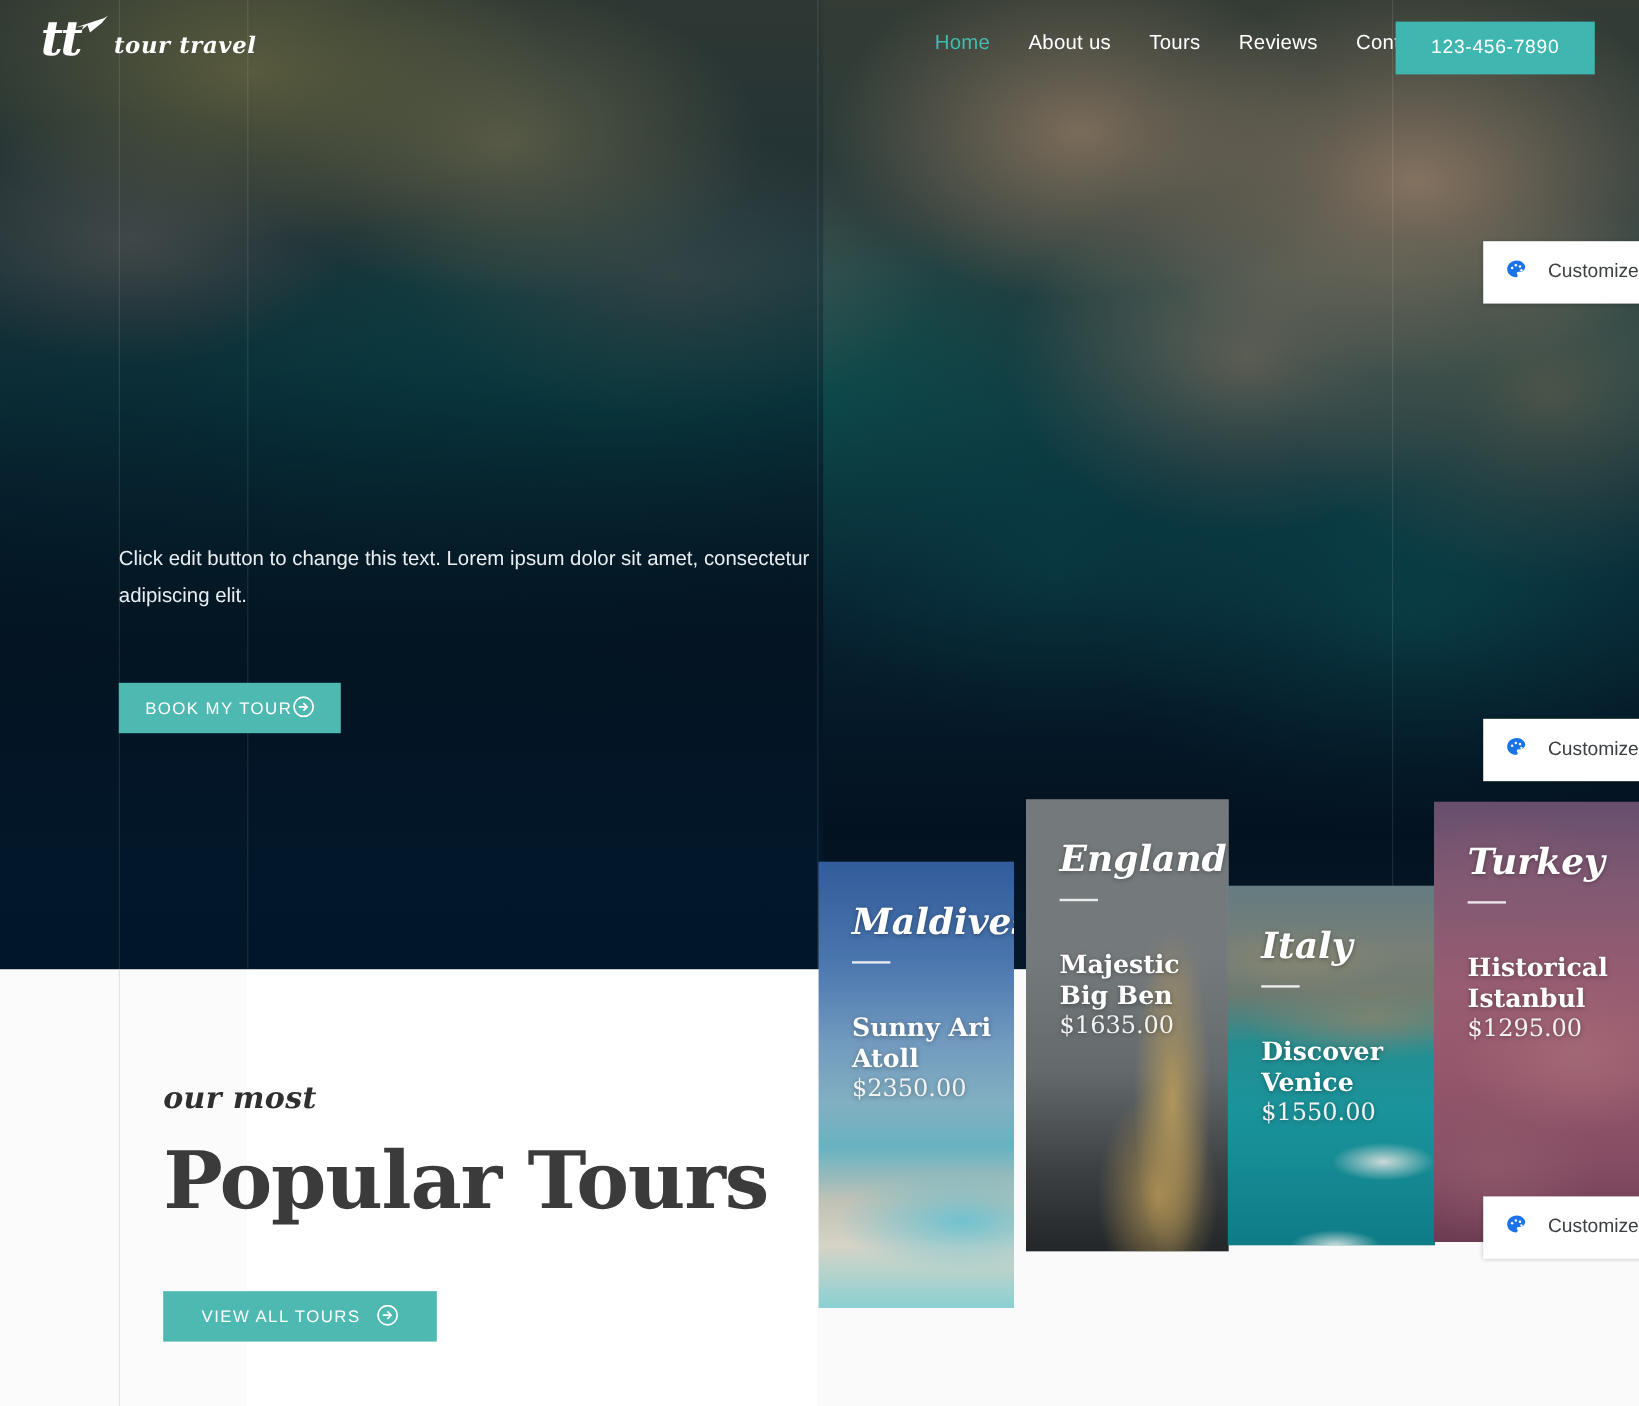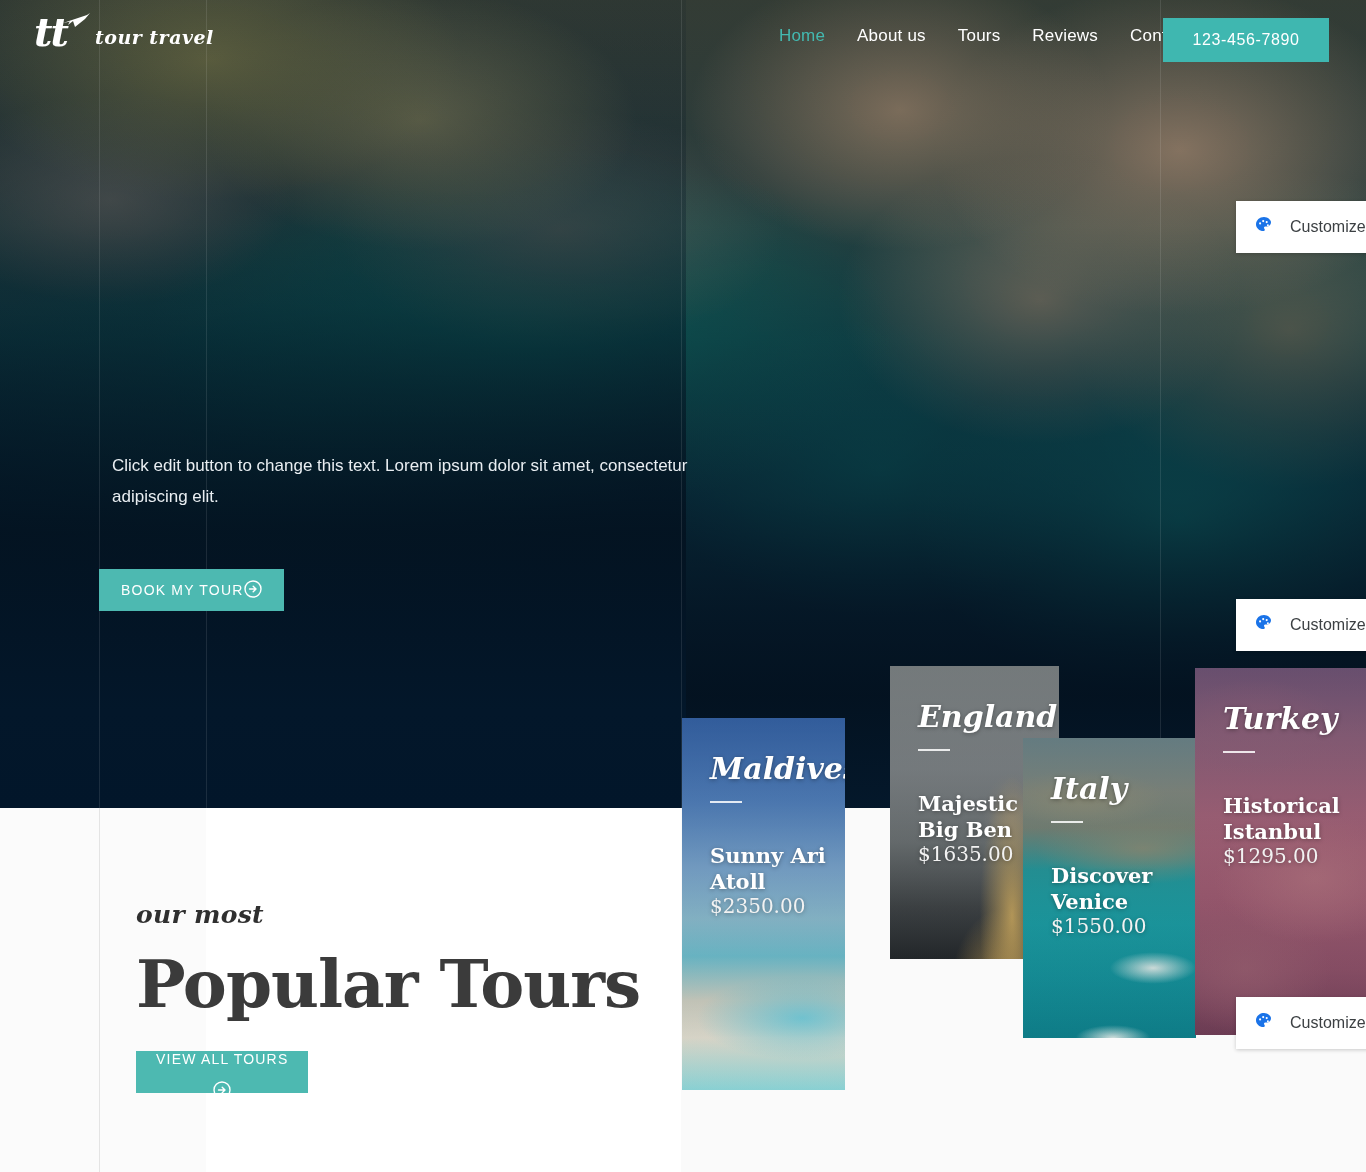--- a/index.html
+++ b/index.html
@@ -85,21 +85,21 @@
   }
 
   
   .hero-title {
     position:absolute; left:99px; top:214px; width:820px;
     font-family:"DejaVu Serif", serif; font-weight:700;
     font-size:95px; line-height:1.15; color:#ffffff;
     letter-spacing:-1px; z-index:10;
   }
   .hero-sub {
-    position:absolute; left:112px; top:450px; width:600px;
+    position:absolute; left:99px; top:450px; width:600px;
     color:#e9eef2; font-size:17px; line-height:1.85; z-index:10;
   }
   .btn-primary {
     position:absolute; left:99px; top:569px;
     height:42px; padding:0 22px; background:#4db9b1;
     display:inline-flex; align-items:center; gap:0;
     color:#ffffff; font-size:14px; letter-spacing:1.2px; font-weight:400;
     cursor:pointer; z-index:10;
   }
   .btn-primary svg, .btn-tours svg { flex:none; }
@@ -127,25 +127,25 @@
     position:absolute; left:136px; top:900px;
     font-family:"DejaVu Serif", serif; font-style:italic; font-weight:700;
     font-size:25px; color:#2f2f2f; letter-spacing:.3px; z-index:6;
   }
   .section-title {
     position:absolute; left:136px; top:950px;
     font-family:"DejaVu Serif", serif; font-weight:700;
     font-size:66px; line-height:1.05; color:#3b3b3b; letter-spacing:-1px; z-index:6;
   }
   .btn-tours {
-    position:absolute; left:136px; top:1051px;
-    height:42px; padding:0 20px; background:#4db9b1;
+    position:absolute; left:136px; top:1076px;
+    height:42px; padding:0 32px; background:#4db9b1;
     display:inline-flex; align-items:center; gap:14px;
     color:#ffffff; font-size:14px; letter-spacing:1.2px;
-    cursor:pointer; z-index:6;flex-direction:column;
+    cursor:pointer; z-index:6;
   }
 
   
   .card {
     position:absolute; overflow:hidden; cursor:pointer; z-index:8;
   }
   .card .photo { position:absolute; inset:0; }
   .card .tint { position:absolute; inset:0; }
   .card .body { position:absolute; left:28px; top:34px; right:14px; z-index:3; }
   .card .country {
@@ -172,21 +172,21 @@
   
   #card-maldives { left:682px; top:718px; width:163px; height:372px; }
   #card-maldives .photo {
     background:
       radial-gradient(ellipse 150px 60px at 120px 300px, rgba(110,214,226,.85), rgba(110,214,226,0) 70%),
       linear-gradient(180deg,#4e7fc2 0%, #6e9ed6 22%, #9dc6e4 40%, #a9d9df 54%, #7fd3d8 64%, #e2dcc4 76%, #efe7d2 86%, #8fd8d8 100%);
   }
   #card-maldives .tint { background:linear-gradient(180deg, rgba(22,58,116,.50), rgba(20,60,110,.26) 55%, rgba(20,60,110,.05)); }
 
   
-  #card-england { left:890px; top:666px; width:169px; height:293px; }
+  #card-england { left:855px; top:666px; width:169px; height:377px; }
   #card-england .photo {
     background:
       linear-gradient(90deg, rgba(0,0,0,0) 48%, rgba(196,160,86,.0) 48%),
       radial-gradient(ellipse 46px 200px at 122px 250px, rgba(214,176,96,.95), rgba(214,176,96,0) 70%),
       radial-gradient(ellipse 70px 120px at 110px 330px, rgba(198,162,88,.9), rgba(198,162,88,0) 72%),
       radial-gradient(ellipse 40px 60px at 122px 150px, rgba(150,142,128,.9), rgba(150,142,128,0) 72%),
       linear-gradient(180deg,#8c8f90 0%, #85898c 35%, #6e7374 60%, #3e4244 82%, #23272a 100%);
   }
   #card-england .tint { background:linear-gradient(180deg, rgba(96,104,106,.55), rgba(70,78,82,.25) 50%, rgba(30,34,38,.15)); }
 

